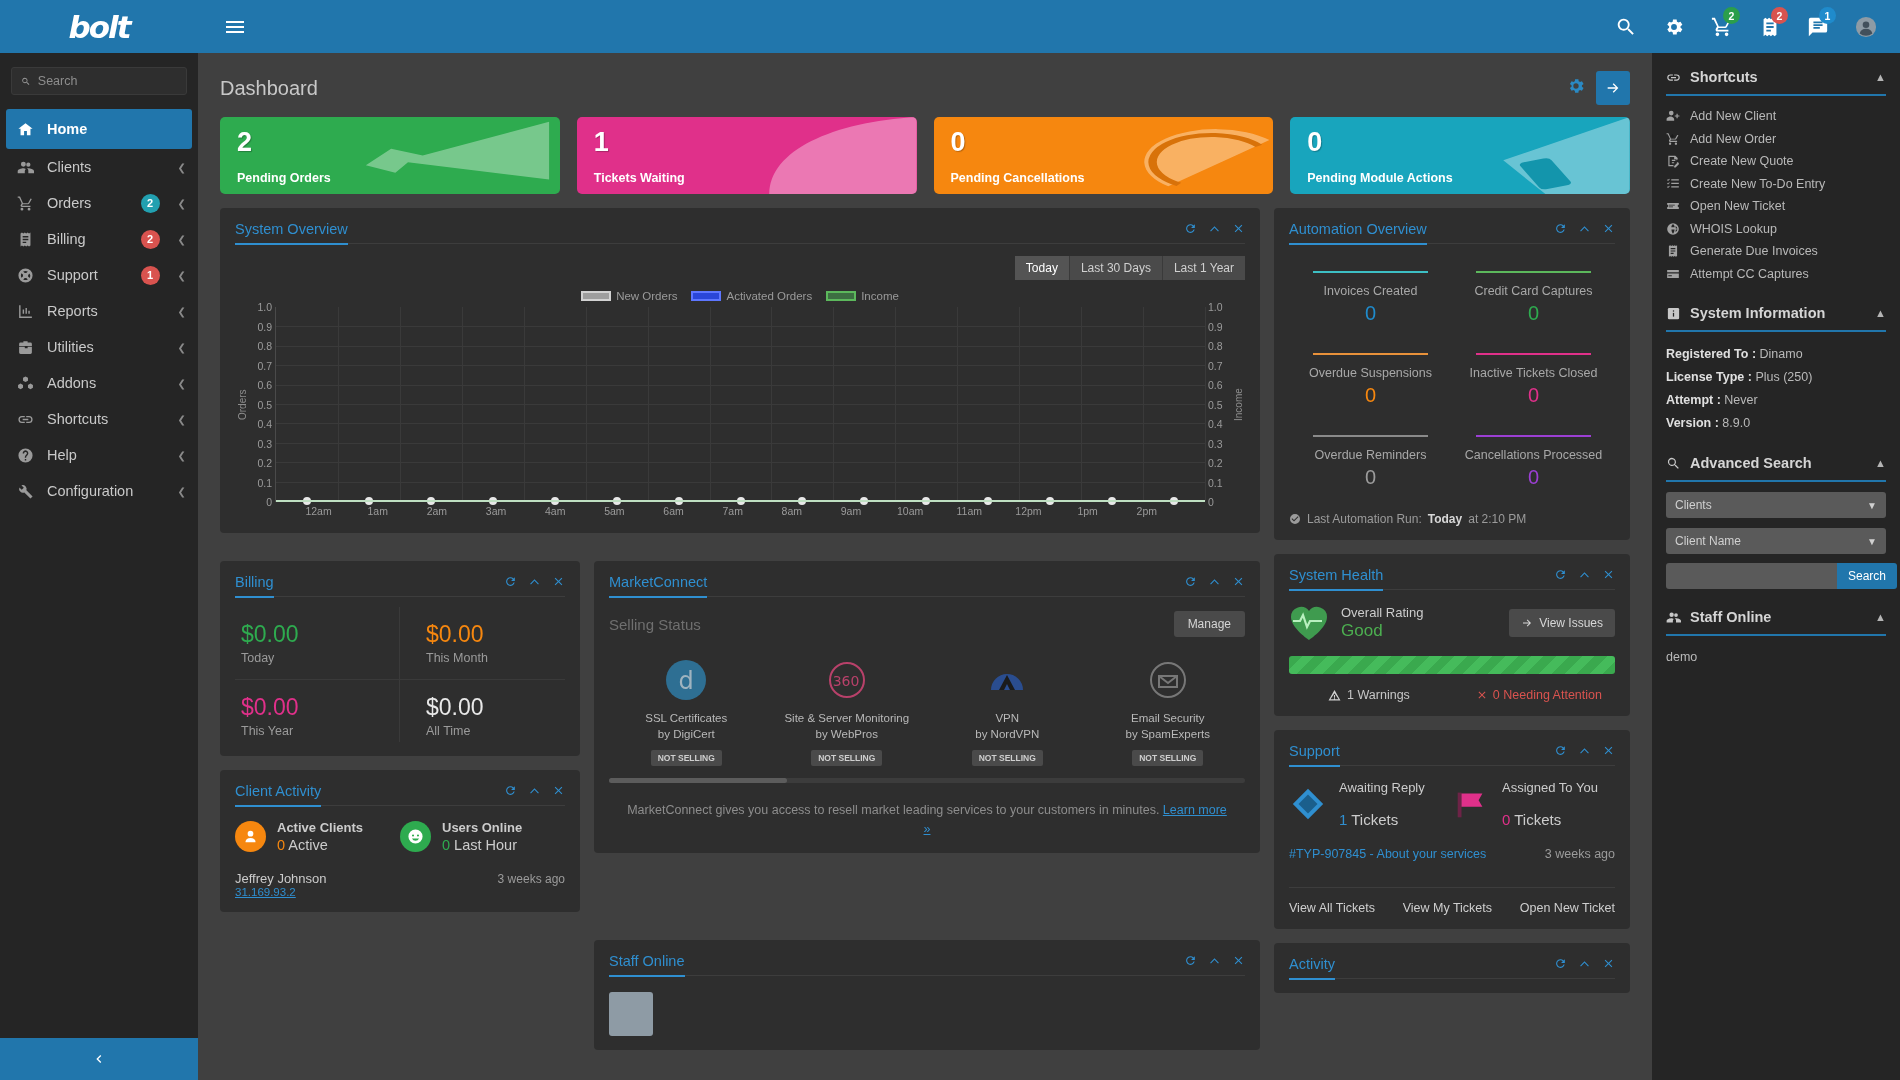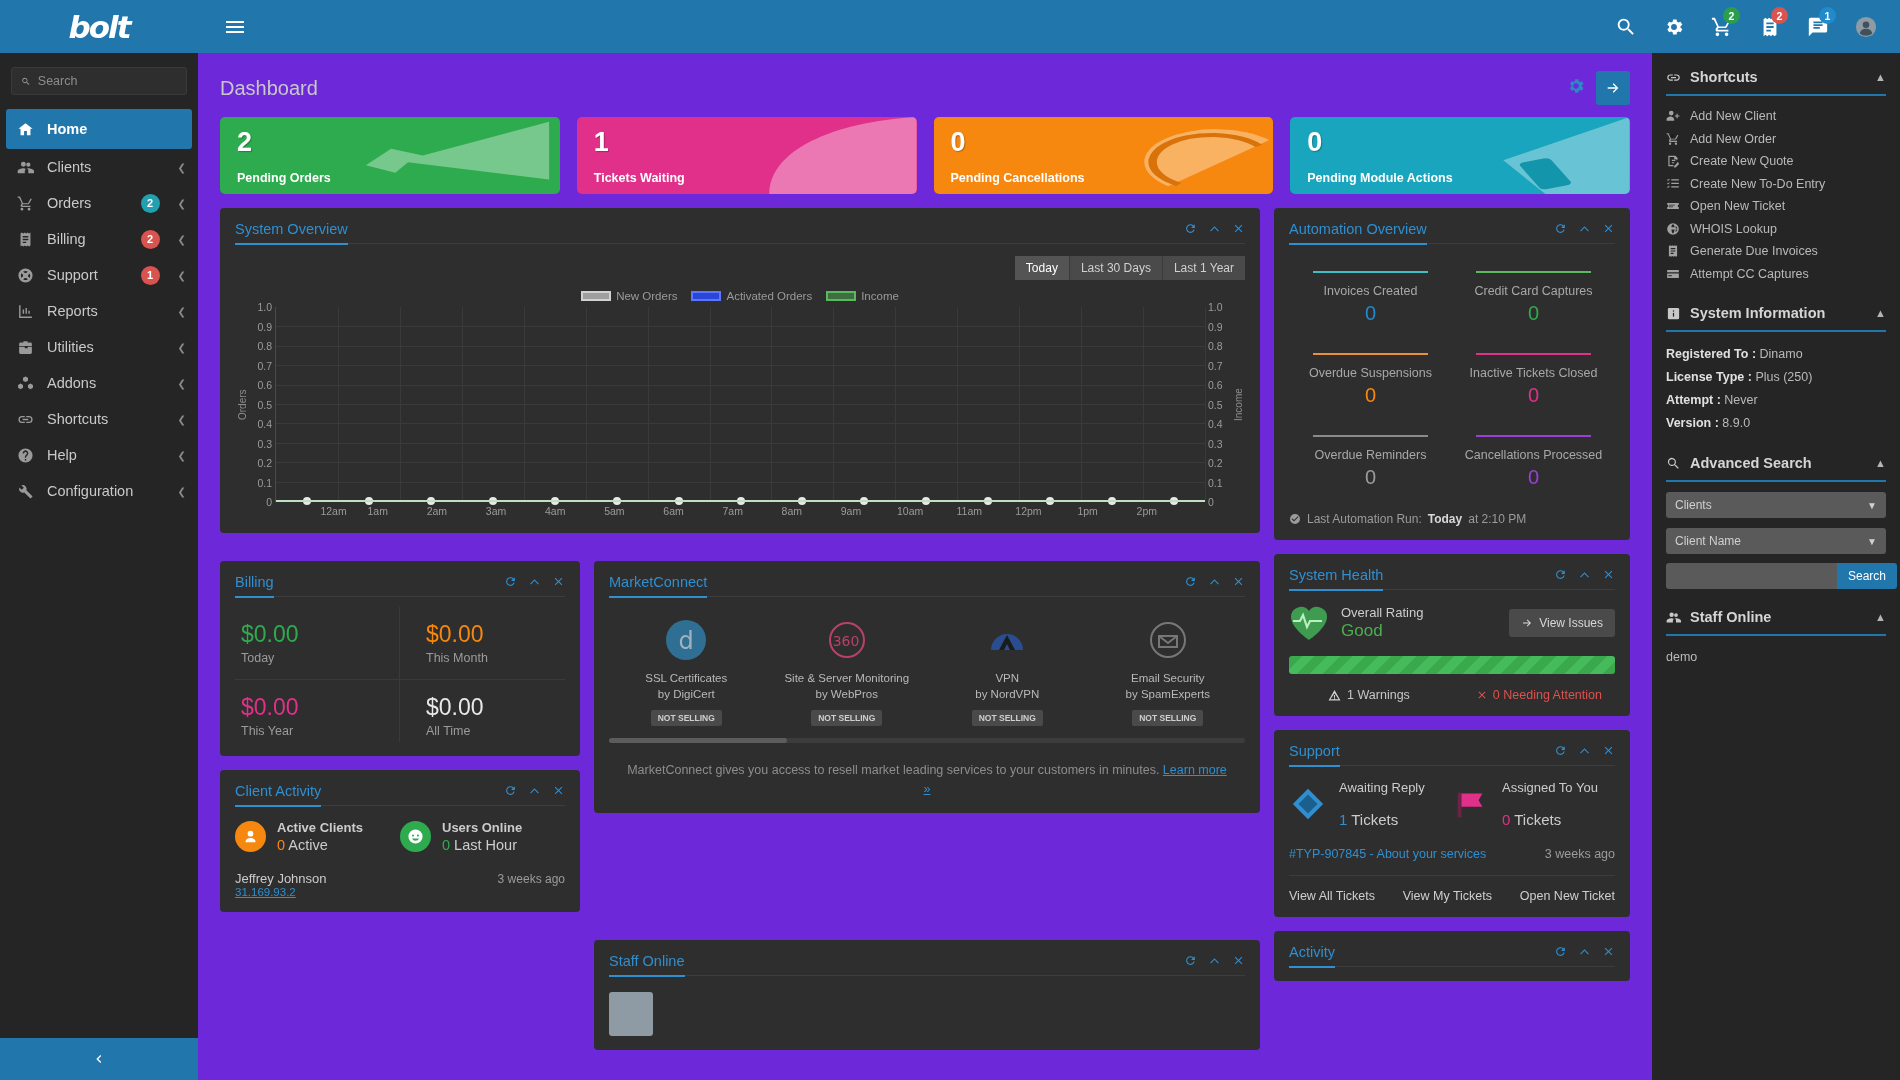--- a/index.html
+++ b/index.html
@@ -52,21 +52,21 @@
   .nav-item.active .nav-icon svg { fill:#fff; }
   .nav-label { flex:1; }
   .nav-badge { min-width:19px; height:19px; border-radius:10px; font-size:11px; font-weight:bold; color:#fff; display:flex; align-items:center; justify-content:center; padding:0 5px; margin-right:6px;}
   .nb-teal { background:#22a0b0; }
   .nb-red { background:#d9534f; }
   .chev { font-size:10px; color:#8a8a8a; }
   .sidebar-bottom { margin-top:auto; height:42px; background:#2176ac; display:flex; align-items:center; justify-content:center; cursor:pointer; }
   .sidebar-bottom svg { width:16px; height:16px; fill:#fff; }
 
   
-  .main { flex:1; background:#6d28d9; overflow:hidden; padding: 0 0 0 0; min-width:0;}
+  .main { flex:1; background:#404040; overflow:hidden; padding: 0 0 0 0; min-width:0;}
   .main-head { display:flex; align-items:center; padding:18px 22px 6px 22px; }
   .page-title { font-size:20px; color:#c8c8c8; font-weight:normal;}
   .main-head-right { margin-left:auto; display:flex; align-items:center; gap:10px; }
   .gear-btn { color:#2176ac; cursor:pointer; }
   .gear-btn svg { width:20px; height:20px; fill:#2a8ac4; }
   .arrow-btn { width:34px; height:34px; background:#2176ac; border-radius:3px; display:flex; align-items:center; justify-content:center; cursor:pointer;}
   .arrow-btn svg { width:16px; height:16px; fill:#fff;}
 
   .cards-row { display:flex; gap:17px; padding:6px 22px 0 22px; }
   .stat-card { flex:1; height:77px; border-radius:5px; position:relative; overflow:hidden; color:#fff; cursor:pointer;}
@@ -161,21 +161,21 @@
     background: repeating-linear-gradient(-45deg,#3aa94e 0 9px,#45bb5b 9px 18px);}
   .sh-foot { display:flex; margin-top:14px; font-size:12.5px;}
   .sh-warn { color:#c7c7c7; display:flex; align-items:center; gap:6px; margin:0 auto 0 12%;}
   .sh-att { color:#d9534f; display:flex; align-items:center; gap:5px; margin-right:4%;}
 
   
   .sp-row{ display:flex; margin-top:14px;}
   .sp-item{flex:1;display:flex;gap:12px;align-items:center;}
   .sp-t{font-size:13px;color:#ccc;}
   .sp-v{font-size:15px;margin-top:16px;}
-  .sp-ticket{ display:flex; margin-top:19px; font-size:12.5px; padding-bottom:14px; border-bottom:1px solid #3d3d3d;}
+  .sp-ticket{ display:flex; margin-top:19px; font-size:12.5px; padding-bottom:26px; border-bottom:1px solid #3d3d3d;}
   .sp-ticket a{color:#2f8fd0;text-decoration:none;}
   .sp-ago{margin-left:auto;color:#9b9b9b;}
   .sp-links{ display:flex; justify-content:space-between; margin-top:13px; font-size:12.5px;}
   .sp-links a{color:#cfcfcf;text-decoration:none;}
 
   
   .staff-av { width:44px;height:44px;border-radius:3px;background:#8e9ba5;margin-top:16px;}
 
   
   .rightbar { width:248px; flex:0 0 248px; background:#252525; padding:16px 14px; overflow:hidden;}
@@ -525,21 +525,21 @@
                 <div class="t" style="top: 50%; right: auto; left: 3px;">0.5</div>
                 <div class="t" style="top: 40%; right: auto; left: 3px;">0.6</div>
                 <div class="t" style="top: 30%; right: auto; left: 3px;">0.7</div>
                 <div class="t" style="top: 20%; right: auto; left: 3px;">0.8</div>
                 <div class="t" style="top: 10%; right: auto; left: 3px;">0.9</div>
                 <div class="t" style="top: 0%; right: auto; left: 3px;">1.0</div>
               </div>
             <div class="y-axis-label">Income</div>
           </div>
           <div class="x-labels" id="xlabels">
-              <span style="left: calc(3.13333% + 14px); margin-left: 15px;">12am</span>
+              <span style="left: calc(3.13333% + 14px);">12am</span>
               <span style="left: calc(9.4% + 14px);">1am</span>
               <span style="left: calc(15.6667% + 14px);">2am</span>
               <span style="left: calc(21.9333% + 14px);">3am</span>
               <span style="left: calc(28.2% + 14px);">4am</span>
               <span style="left: calc(34.4667% + 14px);">5am</span>
               <span style="left: calc(40.7333% + 14px);">6am</span>
               <span style="left: calc(47% + 14px);">7am</span>
               <span style="left: calc(53.2667% + 14px);">8am</span>
               <span style="left: calc(59.5333% + 14px);">9am</span>
               <span style="left: calc(65.8% + 14px);">10am</span>
@@ -645,20 +645,24 @@
                     <path d="M17.6 6.4A8 8 0 1 0 19.7 14h-2.1a6 6 0 1 1-1.4-6.2L13 11h7V4z"></path>
                   </svg>
                 <svg viewBox="0 0 24 24">
                     <path d="M12 8 4 16l1.4 1.4L12 10.8l6.6 6.6L20 16z"></path>
                   </svg>
                 <svg viewBox="0 0 24 24">
                     <path d="M19 6.4 17.6 5 12 10.6 6.4 5 5 6.4l5.6 5.6L5 17.6 6.4 19l5.6-5.6 5.6 5.6 1.4-1.4-5.6-5.6z"></path>
                   </svg>
               </div>
             </div>
+            <div class="mc-top">
+              <div class="mc-status">Selling Status</div>
+              <div class="mc-manage">Manage</div>
+            </div>
             <div class="mc-items">
               <div class="mc-item">
                 <div class="mc-logo">
                   <svg width="44" height="44" viewBox="0 0 44 44">
                       <circle cx="22" cy="22" r="20" fill="#2e6f93"></circle>
                       <text x="22" y="31" font-size="24" fill="#9fb3bf" text-anchor="middle" font-family="DejaVu Sans">d</text>
                     </svg>
                 </div>
                 <div class="mc-name"><span>SSL Certificates</span><br><span>by DigiCert</span></div>
                 <div class="mc-tag">NOT SELLING</div>

